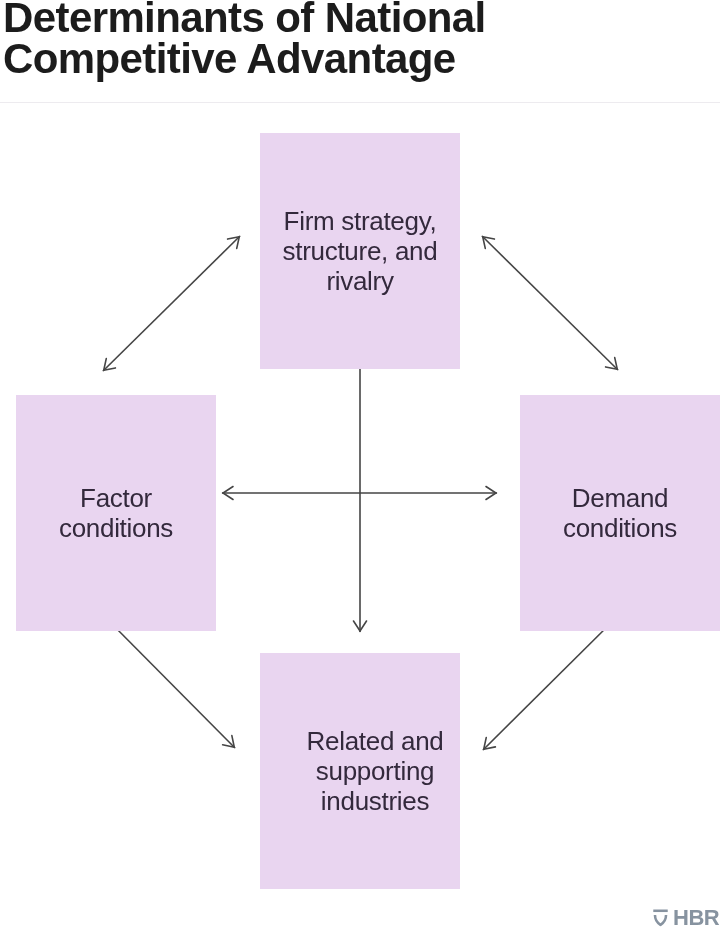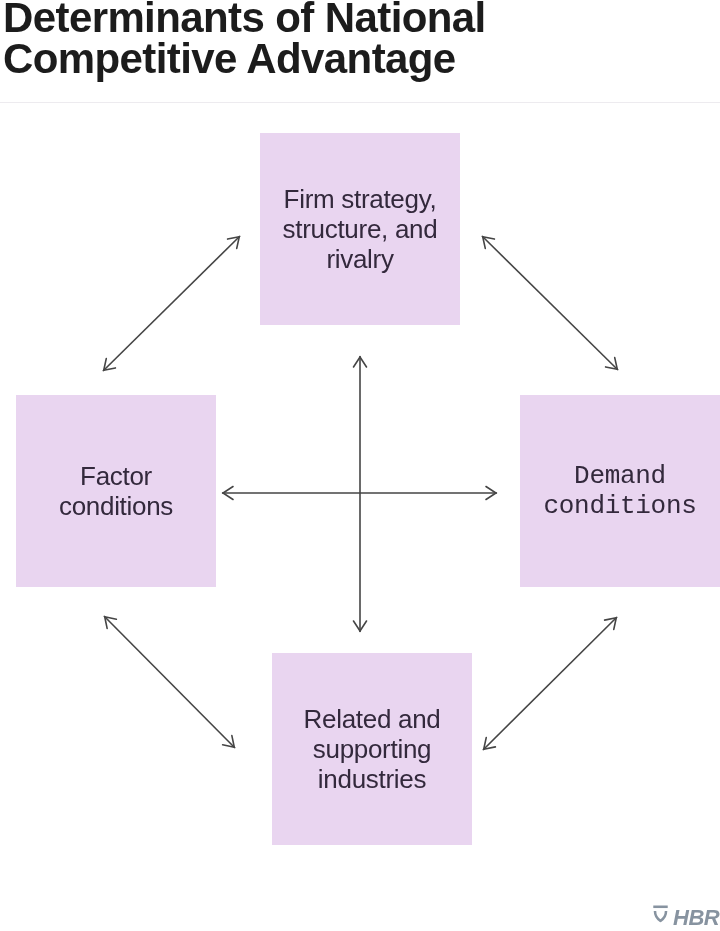--- a/index.html
+++ b/index.html
@@ -32,44 +32,44 @@
     background: #edebef;
   }
   .arrows {
     position: absolute;
     left: 0;
     top: 0;
   }
   .node {
     position: absolute;
     width: 200px;
-    height: 192px;
+    height: 236px;
     background: #e9d5f0;
     display: flex;
     align-items: center;
     justify-content: center;
     text-align: center;
     color: #33293c;
     font-size: 26px;
     line-height: 30px;
     letter-spacing: -0.3px;
   }
   .node span { display: inline-block; max-width: 170px; }
   .node-top    { left: 260px; top: 133px; }
   .node-left   { left: 0;     top: 395px; margin-left: 16px; }
-  .node-right  { left: 520px; top: 395px; font-family: Liberation Mono, monospace; }
-  .node-bottom { left: 272px; top: 653px; }
+  .node-right  { left: 520px; top: 395px; }
+  .node-bottom { left: 260px; top: 653px; justify-content: flex-end; }
   .brand {
     position: absolute;
     left: 652px;
     top: 905px;
     display: flex;
+    align-items: center;
     gap: 4px;
     color: #8793a0;
-    font-style: italic;
   }
   .brand-text {
     font-size: 22px;
     font-weight: bold;
     letter-spacing: -0.5px;
     white-space: nowrap;
   }
 </style>
 </head>
 <body>

